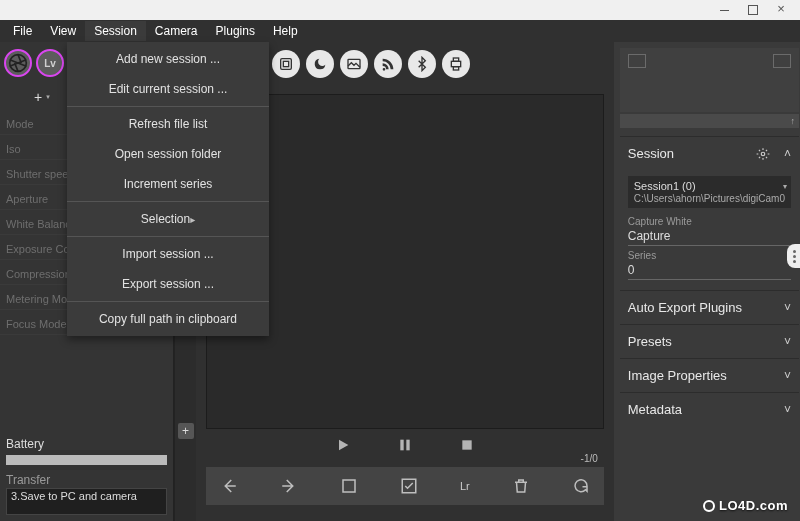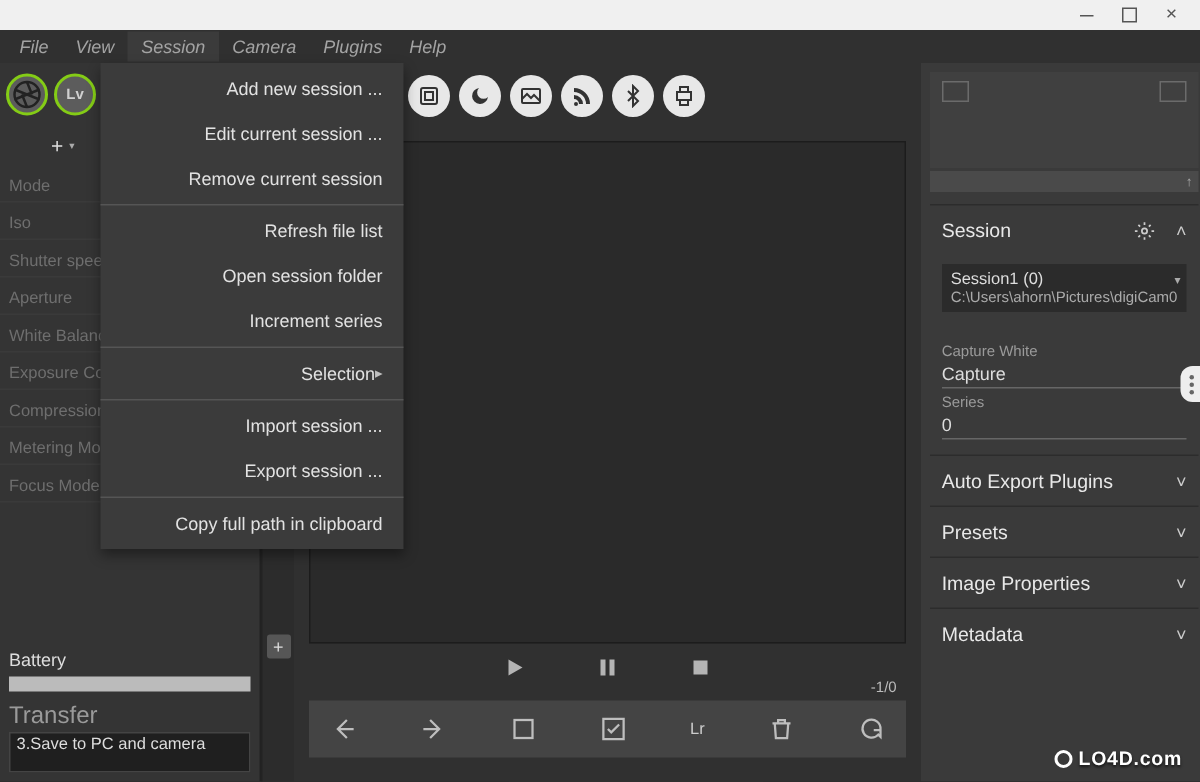--- a/index.html
+++ b/index.html
@@ -8,39 +8,39 @@
 
   
   .titlebar { height: 20px; background: #f0f0f0; display: flex; justify-content: flex-end; align-items: center; gap: 18px; padding-right: 14px; }
   .titlebar .tb-btn { width: 10px; height: 10px; display: inline-block; text-align: center; line-height: 10px; color: #555; cursor: pointer; font-size: 10px;}
   .titlebar .min::before { content: ""; display: block; width: 9px; height: 1px; background: #555; margin-top: 5px;}
   .titlebar .max::before { content: ""; display: block; width: 8px; height: 8px; border: 1px solid #555;}
   .titlebar .close { font-size: 13px; line-height: 8px;}
 
   
   .menubar { height: 22px; background: #303030; display: flex; align-items: center; padding-left: 4px; gap: 0; }
-  .menubar .menu-item { padding: 3px 9px; color: #a3a3a3; cursor: pointer; font-style: italic; }
+  .menubar .menu-item { padding: 3px 9px; color: #ffffff; cursor: pointer; }
   .menubar .menu-item.active { background: #3b3b3b; }
 
   
   .mainrow { flex: 1; display: flex; }
 
   
   .sidebar { width: 174px; background: #343434; display: flex; flex-direction: column; border-right: 1px solid #222; }
   .toprow { height: 42px; display: flex; align-items: center; padding-left: 4px; gap: 4px; }
-  .circle-btn { width: 28px; height: 28px; border-radius: 50%; background: #5c5c5c; color: #d0d0d0; font-size: 10px; display: flex; align-items: center; justify-content: center; cursor: pointer; border: 2px solid #84cc16; font-weight: bold; }
+  .circle-btn { width: 28px; height: 28px; border-radius: 50%; background: #5c5c5c; color: #d0d0d0; font-size: 10px; display: flex; align-items: center; justify-content: center; cursor: pointer; border: 2px solid #d946ef; font-weight: bold; }
   .aperture-ic svg { width: 20px; height: 20px; }
   .plusrow { height: 26px; display: flex; align-items: center; padding-left: 34px; color: #ddd; }
   .plusrow span { font-size: 14px; margin-right: 2px;}
   .plusrow .dr { font-size: 7px; margin-left: 2px; opacity: .7;}
   .cam-settings { flex: 1; overflow: hidden; }
   .cs-row { height: 25px; padding: 3px 6px 0 6px; color: #6e6e6e; font-size: 11px; border-bottom: 1px solid #3a3a3a; display: flex; align-items: center; justify-content: space-between;}
   .battery { color: #ddd; padding: 6px 0 2px 6px; font-size: 12px; }
   .batbar { height: 10px; background: #bbb; margin: 2px 6px 6px 6px; border-radius: 0;}
-  .transfer { padding: 2px 0 0 6px; color: #9a9a9a; font-size: 16px; }
+  .transfer { padding: 2px 0 0 6px; color: #9a9a9a; font-size: 12px; }
   .transfer-val { margin: 1px 6px 6px 6px; height: 27px; background: #1f1f1f; color: #ddd; font-size: 11px; padding: 1px 4px; border: 1px solid #444;}
   .cam-add-col { width: 22px; background: #2c2c2c; display: flex; flex-direction: column; justify-content: flex-end; align-items: center; padding-bottom: 82px; border-left: 1px solid #232323;}
   .cam-add-col .plus { width: 16px; height: 16px; background: #565656; color:#ddd; display:flex; align-items:center; justify-content:center; border-radius:2px; font-size:12px;}
 
   
   .center { flex: 1; display:flex; flex-direction: column; position: relative; background:#303030;}
   .toolbar-icons { height: 40px; display:flex; align-items:center; padding-left: 8px; gap: 6px; margin-top: 2px;}
   .tool-ic { width: 28px; height: 28px; border-radius: 50%; background: #e8e8e8; display:flex; align-items:center; justify-content:center; cursor:pointer;}
   .tool-ic svg { width:16px; height:16px; }
   .preview { flex:1; margin: 10px 10px 0 10px; background:#2a2a2a; border: 1px solid #1c1c1c; position:relative;}
@@ -54,30 +54,30 @@
   
   .rightpanel { width: 224px; background:#3a3a3a; display:flex; flex-direction:column; }
   .thumbstrip { height: 64px; background:#404040; margin: 6px 6px 0 6px; display:flex; justify-content: space-between; padding: 6px 8px;}
   .thumb-box { width: 18px; height: 14px; border:1px solid #888; opacity:.6;}
   .scroll-up { height: 14px; background:#4a4a4a; margin: 2px 6px 0 6px; display:flex; justify-content:flex-end; align-items:center; padding-right:4px; color:#aaa; font-size:9px;}
 
   .acc-section { margin: 8px 6px 0 6px; }
   .acc-hdr { height:34px; display:flex; align-items:center; justify-content:space-between; padding: 0 8px; color:#e8e8e8; font-size:13px; cursor:pointer; border-top:1px solid #2c2c2c;}
   .acc-hdr .right-ic { display:flex; gap: 14px; align-items:center;}
   .acc-body { padding: 6px 8px 10px 8px; }
-  .sel-row { background:#2b2b2b; padding: 4px 6px; margin-bottom:21px; color:#ddd; font-size:11px; position:relative;}
+  .sel-row { background:#2b2b2b; padding: 4px 6px; margin-bottom:8px; color:#ddd; font-size:11px; position:relative;}
   .sel-row .sub { font-size:10px; color:#aaa;text-align:center;}
   .sel-row .dd { position:absolute; right:4px; top: 6px; color:#aaa; font-size:8px;}
   .label-sm { font-size:10px; color:#9a9a9a; margin-top:4px;}
   .flat-input { width:100%; background:transparent; border:none; border-bottom:1px solid #666; color:#ddd; font-size:12px; padding:2px 0;}
   .chev { font-size: 12px; color:#ccc;}
 
   
   .dropdown { position: absolute; left: 67px; top: 42px; width: 202px; background:#3b3b3b; box-shadow: 0 4px 8px rgba(0,0,0,.4); z-index: 50; padding: 2px 0;}
-  .dropdown .dd-item { height: 30px; display:flex; align-items:center; padding: 0 14px; color:#e2e2e2; font-size:12px; cursor:pointer; justify-content: flex-end;}
+  .dropdown .dd-item { height: 30px; display:flex; align-items:center; padding: 0 14px; color:#e2e2e2; font-size:12px; cursor:pointer; justify-content: center;}
   .dropdown hr { border:none; border-top:1px solid #555; margin:2px 0;}
   .dd-arrow { font-size:10px; opacity:.8;}
 
   
   .knob { position:absolute; right:-1px; top: 244px; width: 14px; height: 24px; background:#eee; border-radius: 8px 0 0 8px; display:flex; flex-direction:column; align-items:center; justify-content:center; gap:2px;}
   .knob span { width:3px; height:3px; background:#666; border-radius:50%;}
 
   .watermark { position:absolute; right: 12px; bottom: 8px; color:#fff; font-weight:600; font-size:13px; letter-spacing:.5px; text-shadow: 0 1px 2px rgba(0,0,0,.7); z-index:100; display:flex; align-items:center; gap:4px;}
   .watermark .globe { width:12px; height:12px; border-radius:50%; border:2px solid #fff; position:relative;}
 </style>
@@ -297,23 +297,20 @@
   </div>
 </div>
 
 <div class="dropdown">
   <div class="dd-item">
       <span>Add new session ...</span>
     </div>
   <div class="dd-item">
       <span>Edit current session ...</span>
     </div>
-  <div class="dd-item">
-      <span>Remove current session</span>
-    </div>
   <hr>
   <div class="dd-item">
       <span>Refresh file list</span>
     </div>
   <div class="dd-item">
       <span>Open session folder</span>
     </div>
   <div class="dd-item">
       <span>Increment series</span>
     </div>

